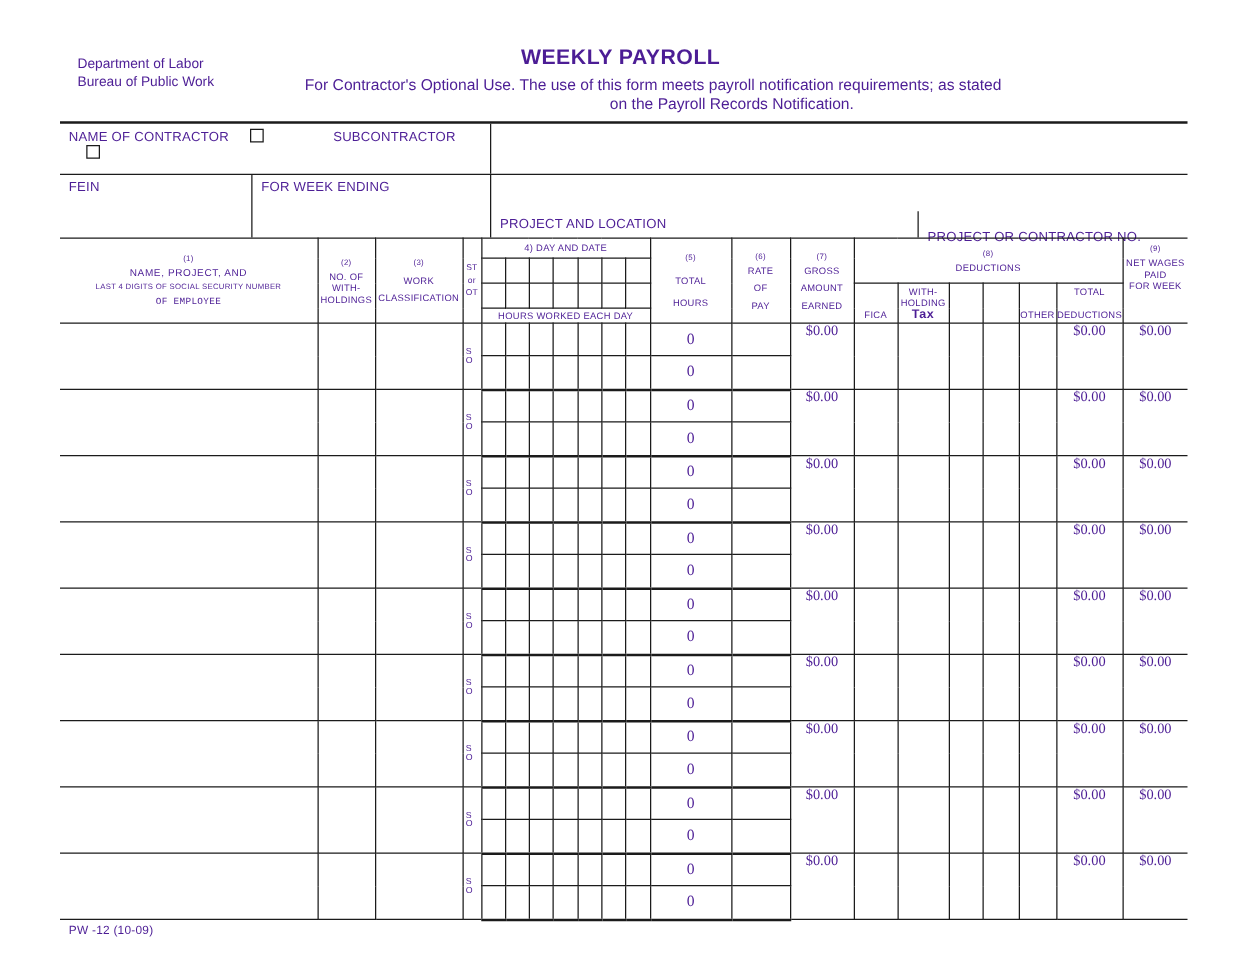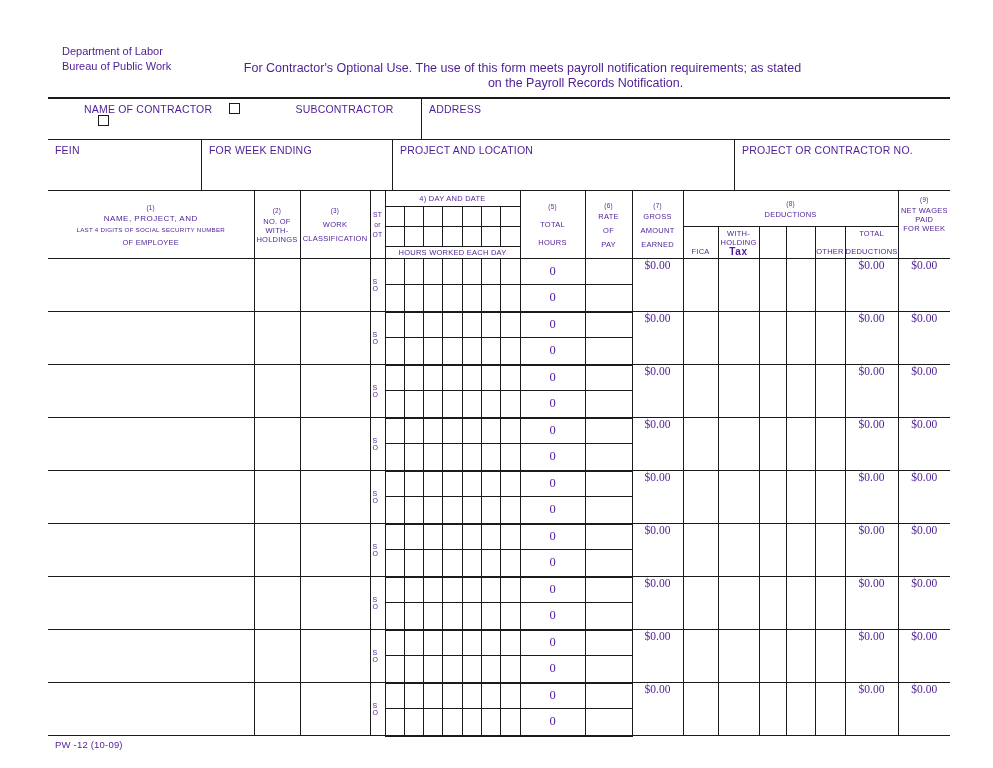--- a/index.html
+++ b/index.html
@@ -35,21 +35,21 @@
   table.payroll td.rnone{border-right:none;}
 
   
   .th{text-align:center;vertical-align:middle;font-size:7.5px;line-height:9px;
       letter-spacing:.25px;font-weight:normal;margin-top:23px;}
   .th .num{display:block;font-size:6.3px;margin-bottom:2px;}
   .th .gap{display:block;margin-top:5px;}
   .th .biggap{display:block;margin-top:9px;}
   .th-name .l1{display:block;font-size:8px;letter-spacing:.5px;margin-top:1px;}
   .th-name .l2{display:block;font-size:6.2px;margin-top:2px;}
-  .th-name .l3{display:block;font-size:7.5px;margin-top:4px;}
+  .th-name .l3{display:block;font-size:7.5px;margin-top:4px;font-family:Liberation Mono, monospace;}
   .th-stot{font-size:6.8px;line-height:10px;}
   .hdr-bottom td{border-bottom:2.4px solid #1b1b1b;}
   td.hb{border-bottom:2.4px solid #1b1b1b;}
   .daylabel{font-size:7.5px;}
   .vbottom{vertical-align:bottom;padding-bottom:2px !important;}
   .vtop{vertical-align:top;padding-top:4px !important;}
   .tax-word{font-weight:bold;font-size:10px;letter-spacing:.6px;}
 
   
   tr.rs{height:26px;}
@@ -69,48 +69,46 @@
 </style>
 </head>
 <body>
 
 <div class="page">
 
   <div class="agency">
     <div>Department of Labor</div>
     <div>Bureau of Public Work</div>
   </div>
+  <div class="form-title">WEEKLY PAYROLL</div>
   <div class="subtitle">
     <div class="l1">For Contractor's Optional Use. The use of this form meets payroll notification requirements; as stated</div>
     <div class="l2">on the Payroll Records Notification.</div>
   </div>
 
   <div class="info">
     <div class="irow irow1">
-      <div class="icell bR" style="width:345px;margin-left:29px;">
+      <div class="icell bR" style="width:345px;">
         <span>NAME OF CONTRACTOR</span>
         <span class="checkbox" style="margin-left:14px;"></span>
         <span style="margin-left:52px;">SUBCONTRACTOR</span>
         <span class="checkbox" style="margin-left:14px;"></span>
       </div>
-      <div class="icell" style="flex:1;">
-        <span>ADDRESS</span>
-      </div>
     </div>
     <div class="irow irow2">
       <div class="icell bR" style="width:154px;">
         <span>FEIN</span>
       </div>
       <div class="icell bR" style="width:191px;">
         <span>FOR WEEK ENDING</span>
       </div>
-      <div class="icell bR" style="width:342px;">
+      <div class="icell bR" style="width:342px;margin-top:29px;">
         <span>PROJECT AND LOCATION</span>
       </div>
-      <div class="icell" style="flex:1;">
+      <div class="icell" style="flex:1;margin-top:40px;">
         <span>PROJECT OR CONTRACTOR NO.</span>
       </div>
     </div>
   </div>
 
   <table class="payroll">
     <colgroup>
       <col style="width:206px">
         <col style="width:46px">
         <col style="width:70px">

